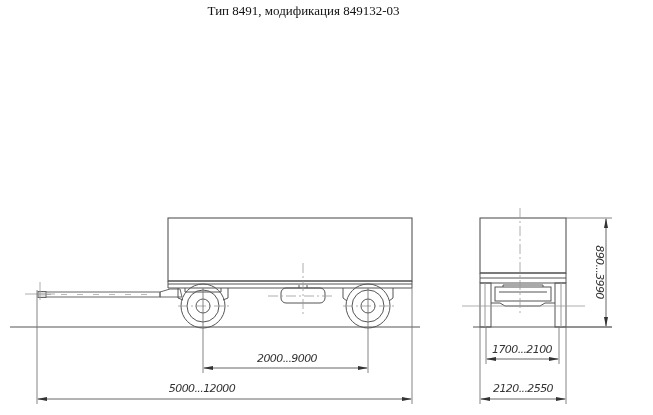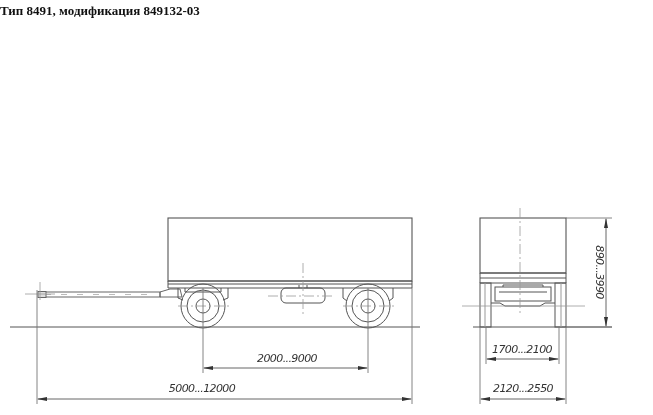--- a/index.html
+++ b/index.html
@@ -1,19 +1,19 @@
 <!DOCTYPE html>
 <html><head>
   <meta charset="utf-8">
   <style>
     html, body { margin: 0; padding: 0; background: #ffffff; }
     body { width: 653px; height: 415px; position: relative; overflow: hidden; }
     .title {
-      position: absolute; left: 0; top: 3px; width: 607px; 
-      font-family: "Liberation Serif", serif; font-weight: bold; font-size: 13px; color: #111;
+      position: absolute; left: 0; top: 3px; width: 607px; text-align: center;
+      font-family: "Liberation Serif", serif; font-weight: normal; font-size: 13px; color: #111;
     }
     svg { position: absolute; left: 0; top: 0; }
     .dimtext { font-family: "DejaVu Sans", sans-serif; font-style: italic; font-size: 11px; fill: #333; letter-spacing: -0.6px; }
   </style>
 </head>
 <body>
 
 <div class="title">Тип 8491, модификация 849132-03</div>
 
 <svg width="653" height="415" viewBox="0 0 653 415">

